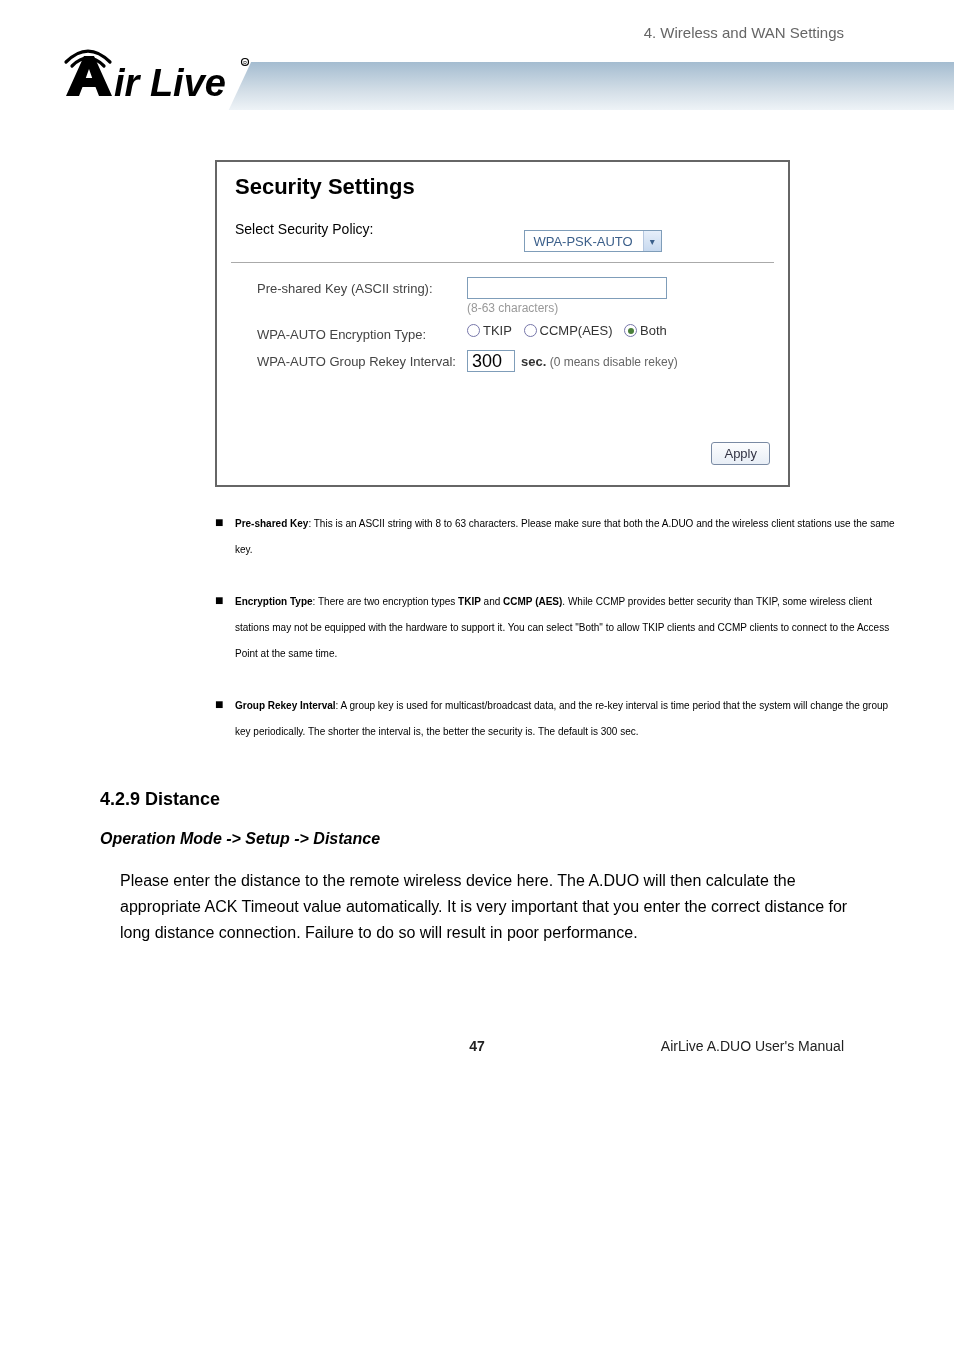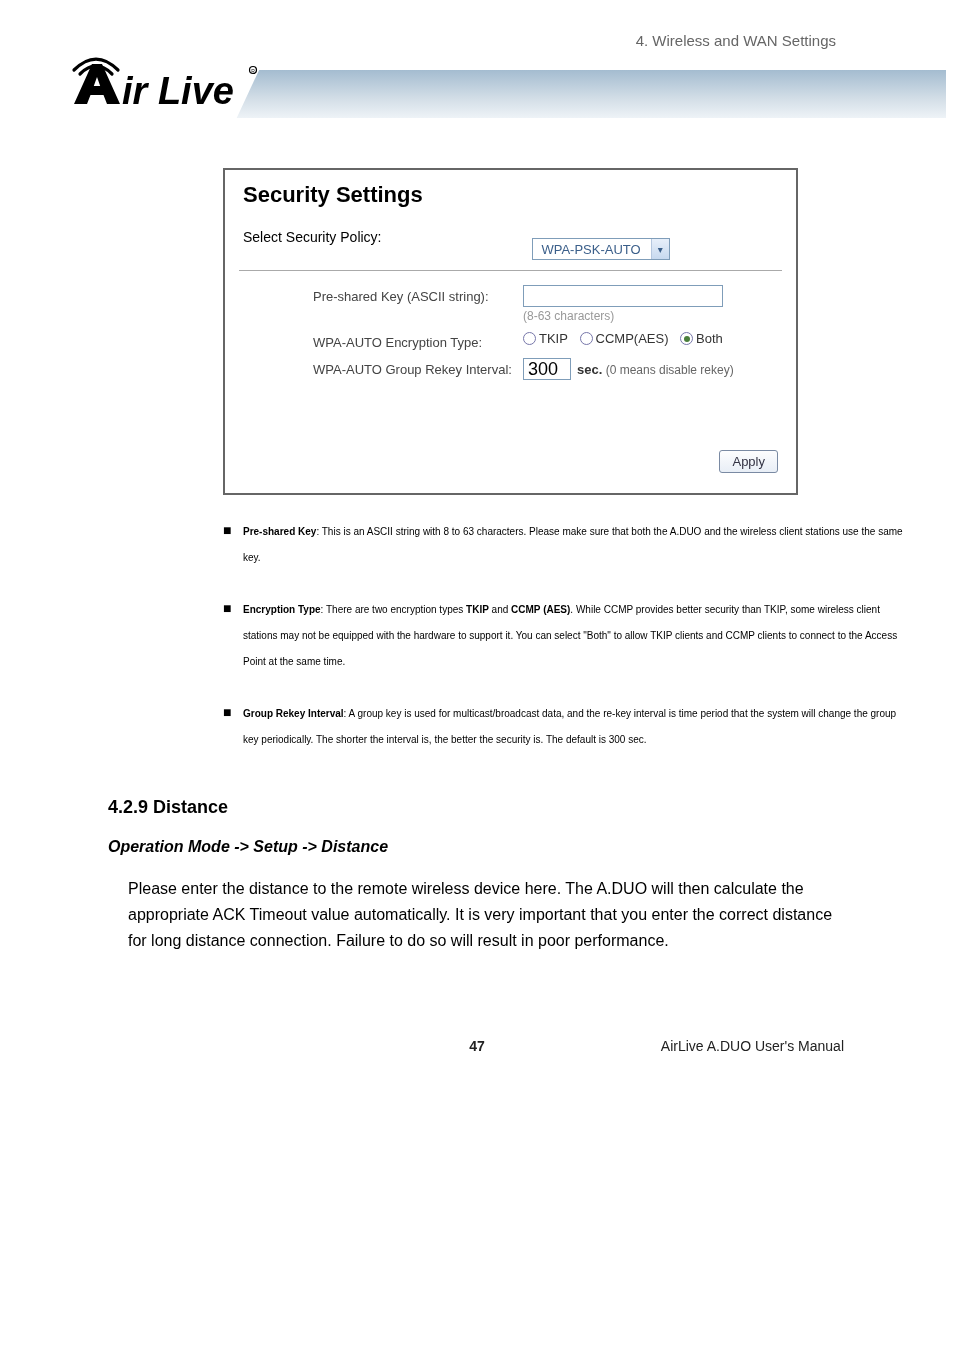--- a/index.html
+++ b/index.html
@@ -1,35 +1,35 @@
 <!DOCTYPE html>
 <html><head>
 <meta charset="utf-8">
 <style>
   * { box-sizing: border-box; margin: 0; padding: 0; }
   html, body { width: 954px; height: 1350px; font-family: Arial, Helvetica, sans-serif; background: #fff; color: #000; }
-  .page { position: relative; width: 954px; height: 1082px; padding: 8px; }
+  .page { position: relative; width: 954px; height: 1082px; padding: 0; }
   .header { position: relative; height: 150px; }
   .header-text { position: absolute; top: 24px; right: 110px; font-size: 15px; color: #666; }
   .banner-bg { position: absolute; top: 62px; left: 0; right: 0; height: 48px; background: linear-gradient(to bottom, #a4bcd0 0%, #d3dee7 60%, #eef3f7 100%); }
   .banner-bg::after { content: ""; position: absolute; left: 0; top: -62px; width: 280px; height: 130px; background: #fff; transform: skewX(-25deg); transform-origin: left top; }
   .logo { position: absolute; top: 34px; left: 60px; z-index: 3; }
   .logo-svg { display: block; }
   .content { padding: 0 100px 0 100px; }
   .panel { width: 575px; margin: 10px 0 0 115px; border: 2px solid #666; padding: 12px 18px 20px 18px; font-family: Arial, sans-serif; }
   .panel-title { font-size: 22px; font-weight: bold; }
   .policy-row { display: flex; align-items: center; margin: 6px 0 10px 0; }
   .policy-label { font-size: 14px; width: 205px; }
   .select-box { border: 1px solid #7f9db9; background: #fff; display: inline-flex; align-items: center; height: 22px; margin-top: 24px; }
   .select-text { font-size: 13px; color: #3b5f8a; padding: 0 10px 0 8px; }
   .select-arrow { width: 18px; height: 20px; background: linear-gradient(#e7effa,#c7d9ef); border-left: 1px solid #b5c7df; display: inline-flex; align-items: center; justify-content: center; color: #3b5f8a; font-size: 10px; }
   .hr { border: none; border-top: 1px solid #aaa; margin: 4px -4px 14px -4px; }
   .form-area { padding-left: 22px; font-size: 13px; color: #444; }
   .form-row { display: flex; align-items: flex-start; margin-bottom: 8px; }
-  .form-row .lab { width: 210px; padding-top: 4px; margin-left: 48px; }
+  .form-row .lab { width: 210px; padding-top: 4px; }
   .form-row .val { flex: 1; }
   .text-input { border: 1px solid #7f9db9; height: 22px; width: 200px; padding: 0 4px; background: #fff; font-size: 13px; }
   .hint-text { color: #999; font-size: 12px; margin-top: 2px; }
   .radio-ctl { display: inline-flex; align-items: center; margin-right: 8px; font-size: 13px; color: #333; }
   .radio-outer { width: 13px; height: 13px; border: 1.5px solid #77a; border-radius: 50%; margin-right: 3px; position: relative; background: #fff; }
   .radio-outer.checked::after { content: ""; position: absolute; left: 2.5px; top: 2.5px; width: 6px; height: 6px; background: #4a7f3b; border-radius: 50%; }
   .small-input { border: 1px solid #7f9db9; height: 22px; width: 48px; padding: 0 4px; font-size: 18px; text-align: left; background:#fff; }
   .sec-note { font-size: 12px; color: #666; margin-left: 6px; }
   .sec-note .sec-bold { font-weight: bold; color: #333; font-size: 13px; }
   .apply-row { text-align: right; margin-top: 70px; }

